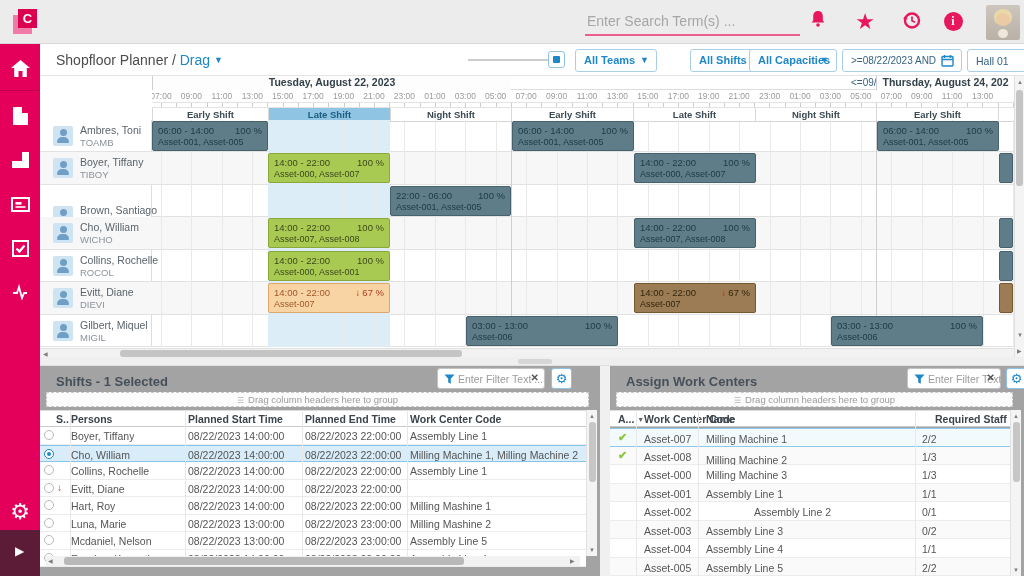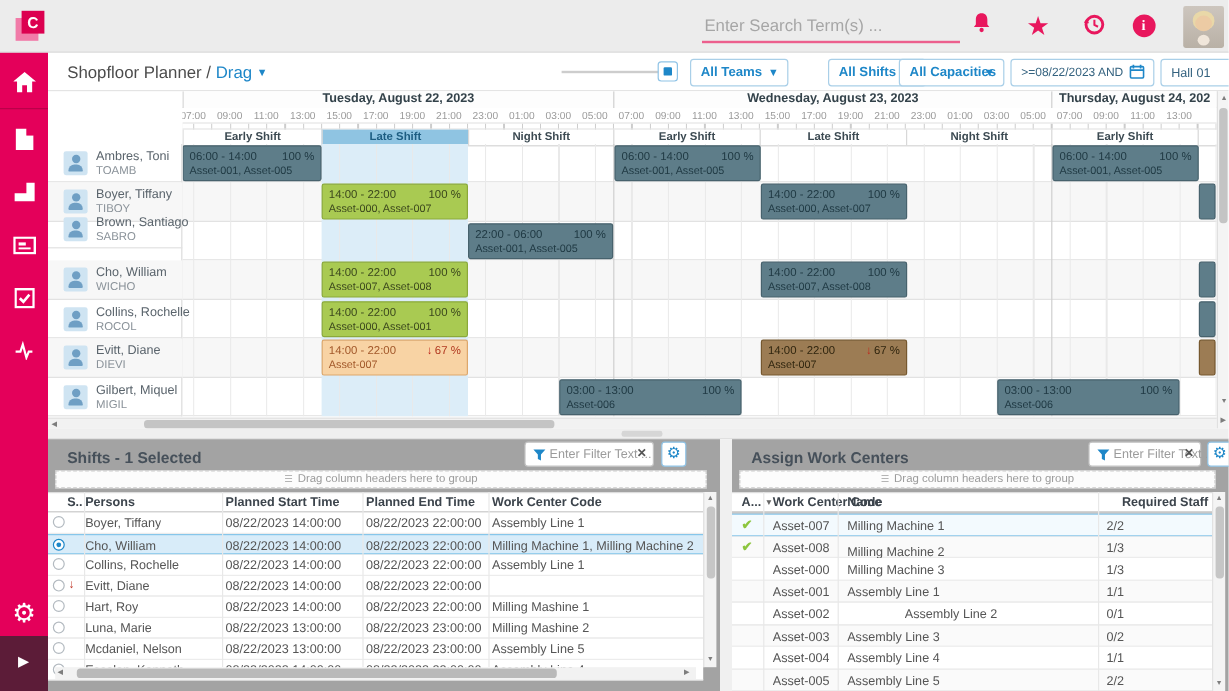--- a/index.html
+++ b/index.html
@@ -216,21 +216,20 @@
     <div class="combo plain" style="left:927px;width:93px;font-size:10.5px;line-height:22px;">
       <span>Hall 01</span>
       
     </div>
   </div>
 
   <div class="gantt">
     <div class="timeline">
       <div class="dayrow" id="dayrow">
           <div class="daycell" style="left: 0px; width: 359px;">Tuesday, August 22, 2023</div>
-          <div class="daycell" style="left: 359px; width: 365px;">Wednesday, August 23, 2023</div>
           <div class="daycell" style="left: 724px; width: 138px;">Thursday, August 24, 202</div>
         </div>
       <div class="tickrow" id="tickrow">
           <div class="tick" style="left: 9px;">07:00</div>
           <div class="tick" style="left: 39.43px;">09:00</div>
           <div class="tick" style="left: 69.86px;">11:00</div>
           <div class="tick" style="left: 100.29px;">13:00</div>
           <div class="tick" style="left: 130.72px;">15:00</div>
           <div class="tick" style="left: 161.15px;">17:00</div>
           <div class="tick" style="left: 191.58px;">19:00</div>
@@ -380,21 +379,21 @@
         <div class="srow" style="top: 0px;">
           <div class="picon"></div>
           <div class="sname">Ambres, Toni</div>
           <div class="scode">TOAMB</div>
         </div>
         <div class="srow alt" style="top: 32.43px;">
           <div class="picon"></div>
           <div class="sname">Boyer, Tiffany</div>
           <div class="scode">TIBOY</div>
         </div>
-        <div class="srow" style="top: 55px;">
+        <div class="srow" style="top: 80px;">
           <div class="picon"></div>
           <div class="sname">Brown, Santiago</div>
           <div class="scode">SABRO</div>
         </div>
         <div class="srow alt" style="top: 97.29px;">
           <div class="picon"></div>
           <div class="sname">Cho, William</div>
           <div class="scode">WICHO</div>
         </div>
         <div class="srow" style="top: 129.72px;">

